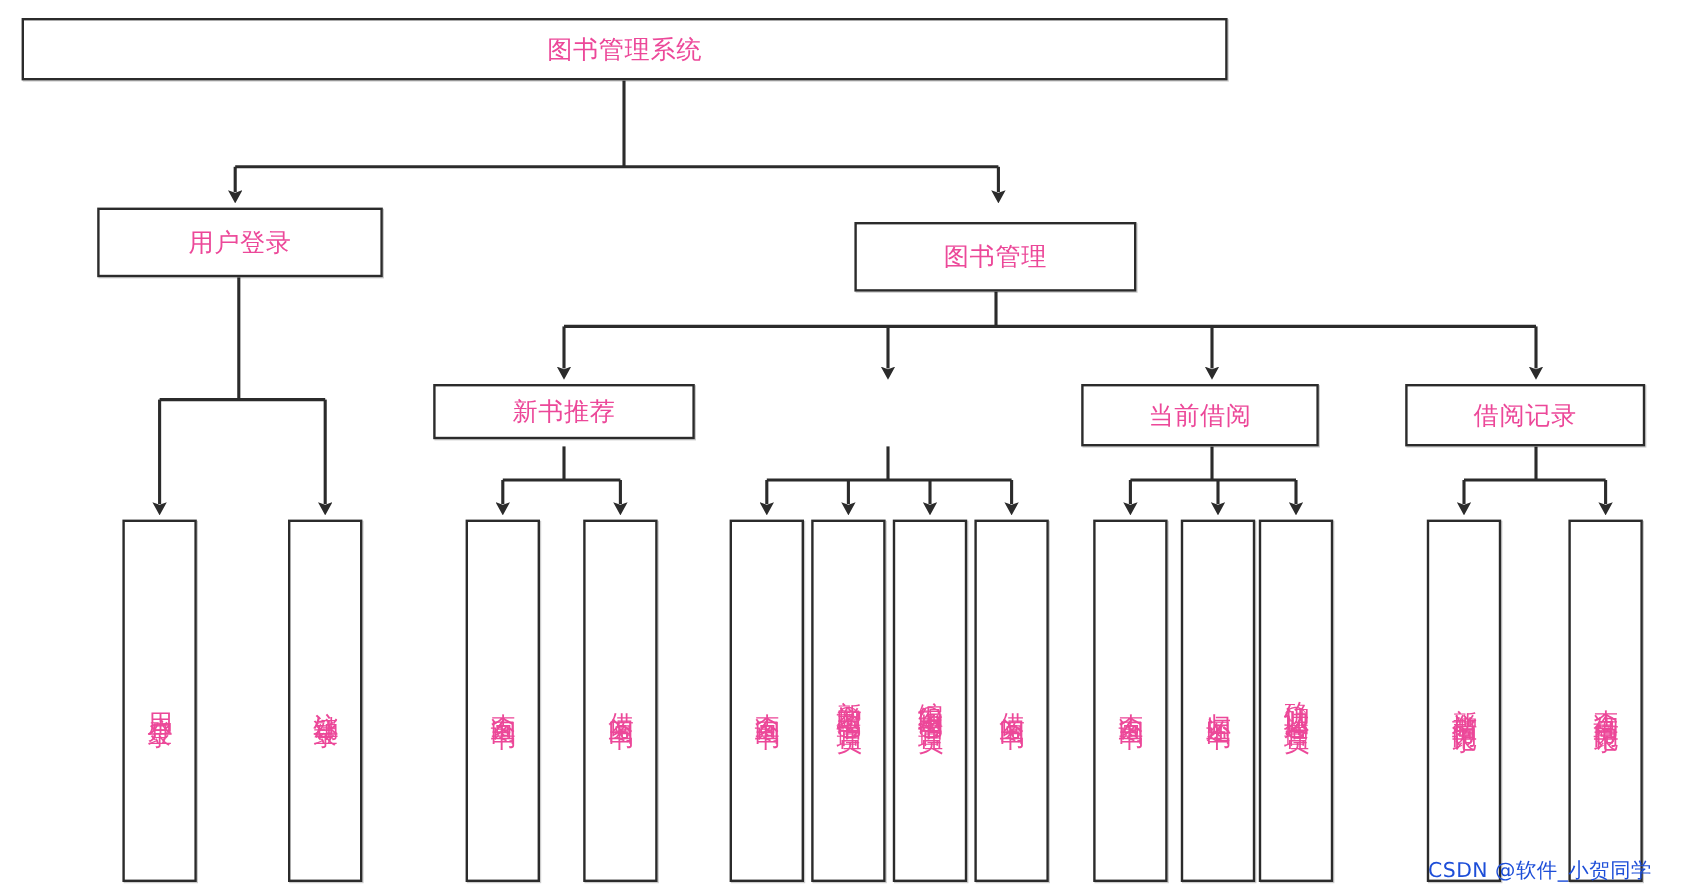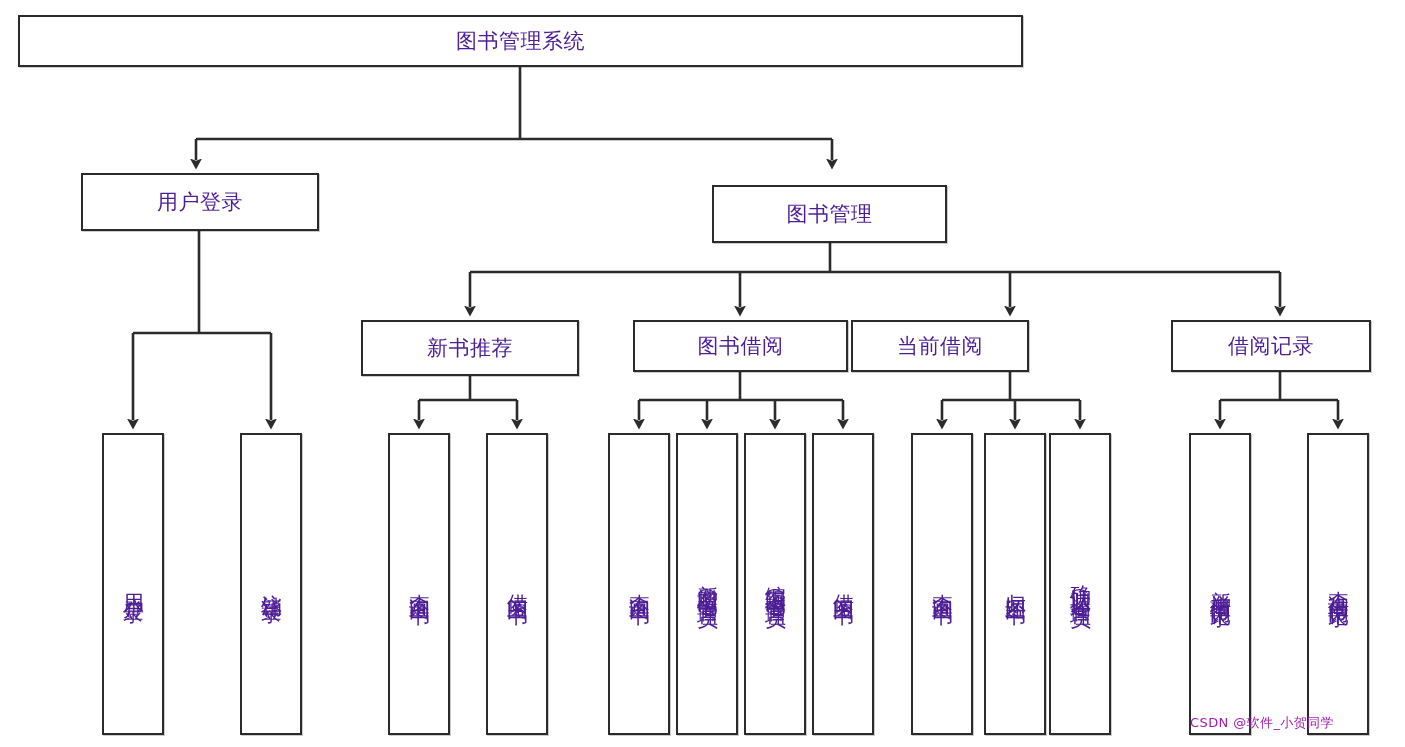--- a/index.html
+++ b/index.html
@@ -29,21 +29,21 @@
     position: absolute;
     box-sizing: border-box;
     background: #ffffff;
     border: 2px solid #2b2b2b;
     display: flex;
     align-items: center;
     justify-content: center;
     box-shadow: 1px 1px 0 rgba(0,0,0,0.20);
   }
   .node .label {
-    color: #4c1d95;
+    color: #ec4899;
     line-height: 1.18;
     text-align: center;
     white-space: nowrap;
   }
   .node.horiz .label {
     font-size: 21px;
     letter-spacing: 0.5px;
   }
   .node.root .label {
     font-size: 21px;
@@ -54,22 +54,22 @@
   }
   .node.vert .label {
     writing-mode: vertical-rl;
     text-orientation: upright;
     font-size: 21px;
     letter-spacing: 3.5px;
     line-height: 1;
   }
   .watermark {
     position: absolute;
-    color: #a21caf;
-    font-size: 13px;
+    color: #1d4ed8;
+    font-size: 17px;
     white-space: nowrap;
     letter-spacing: 0.4px;
   }
 </style>
 </head>
 <body>
 
 <div id="canvas">
 
   <svg id="wires" viewBox="0 0 1405 747" xmlns="http://www.w3.org/2000/svg">
@@ -126,27 +126,24 @@
     <span class="label">图书管理系统</span>
   </div>
 
   <div class="node horiz" style="left:81px; top:173px; width:238px; height:58px;">
     <span class="label">用户登录</span>
   </div>
   <div class="node horiz" style="left:712px; top:173px; width:235px; height:58px;margin-top:12px;">
     <span class="label">图书管理</span>
   </div>
 
-  <div class="node horiz" style="left:361px; top:320px; width:218px; height:56px;">
+  <div class="node horiz" style="left:361px; top:320px; width:218px; height:46px;">
     <span class="label">新书推荐</span>
   </div>
-  <div class="node horiz" style="left:633px; top:320px; width:215px; height:52px;">
-    <span class="label">图书借阅</span>
-  </div>
-  <div class="node horiz" style="left:851px; top:320px; width:178px; height:52px;">
+  <div class="node horiz" style="left:901px; top:320px; width:198px; height:52px;">
     <span class="label">当前借阅</span>
   </div>
   <div class="node horiz" style="left:1171px; top:320px; width:200px; height:52px;">
     <span class="label">借阅记录</span>
   </div>
 
   <div class="node vert" style="left:102px; top:433px; width:62px; height:302px;">
     <span class="label">用户登录</span>
   </div>
   <div class="node vert" style="left:240px; top:433px; width:62px; height:302px;">

